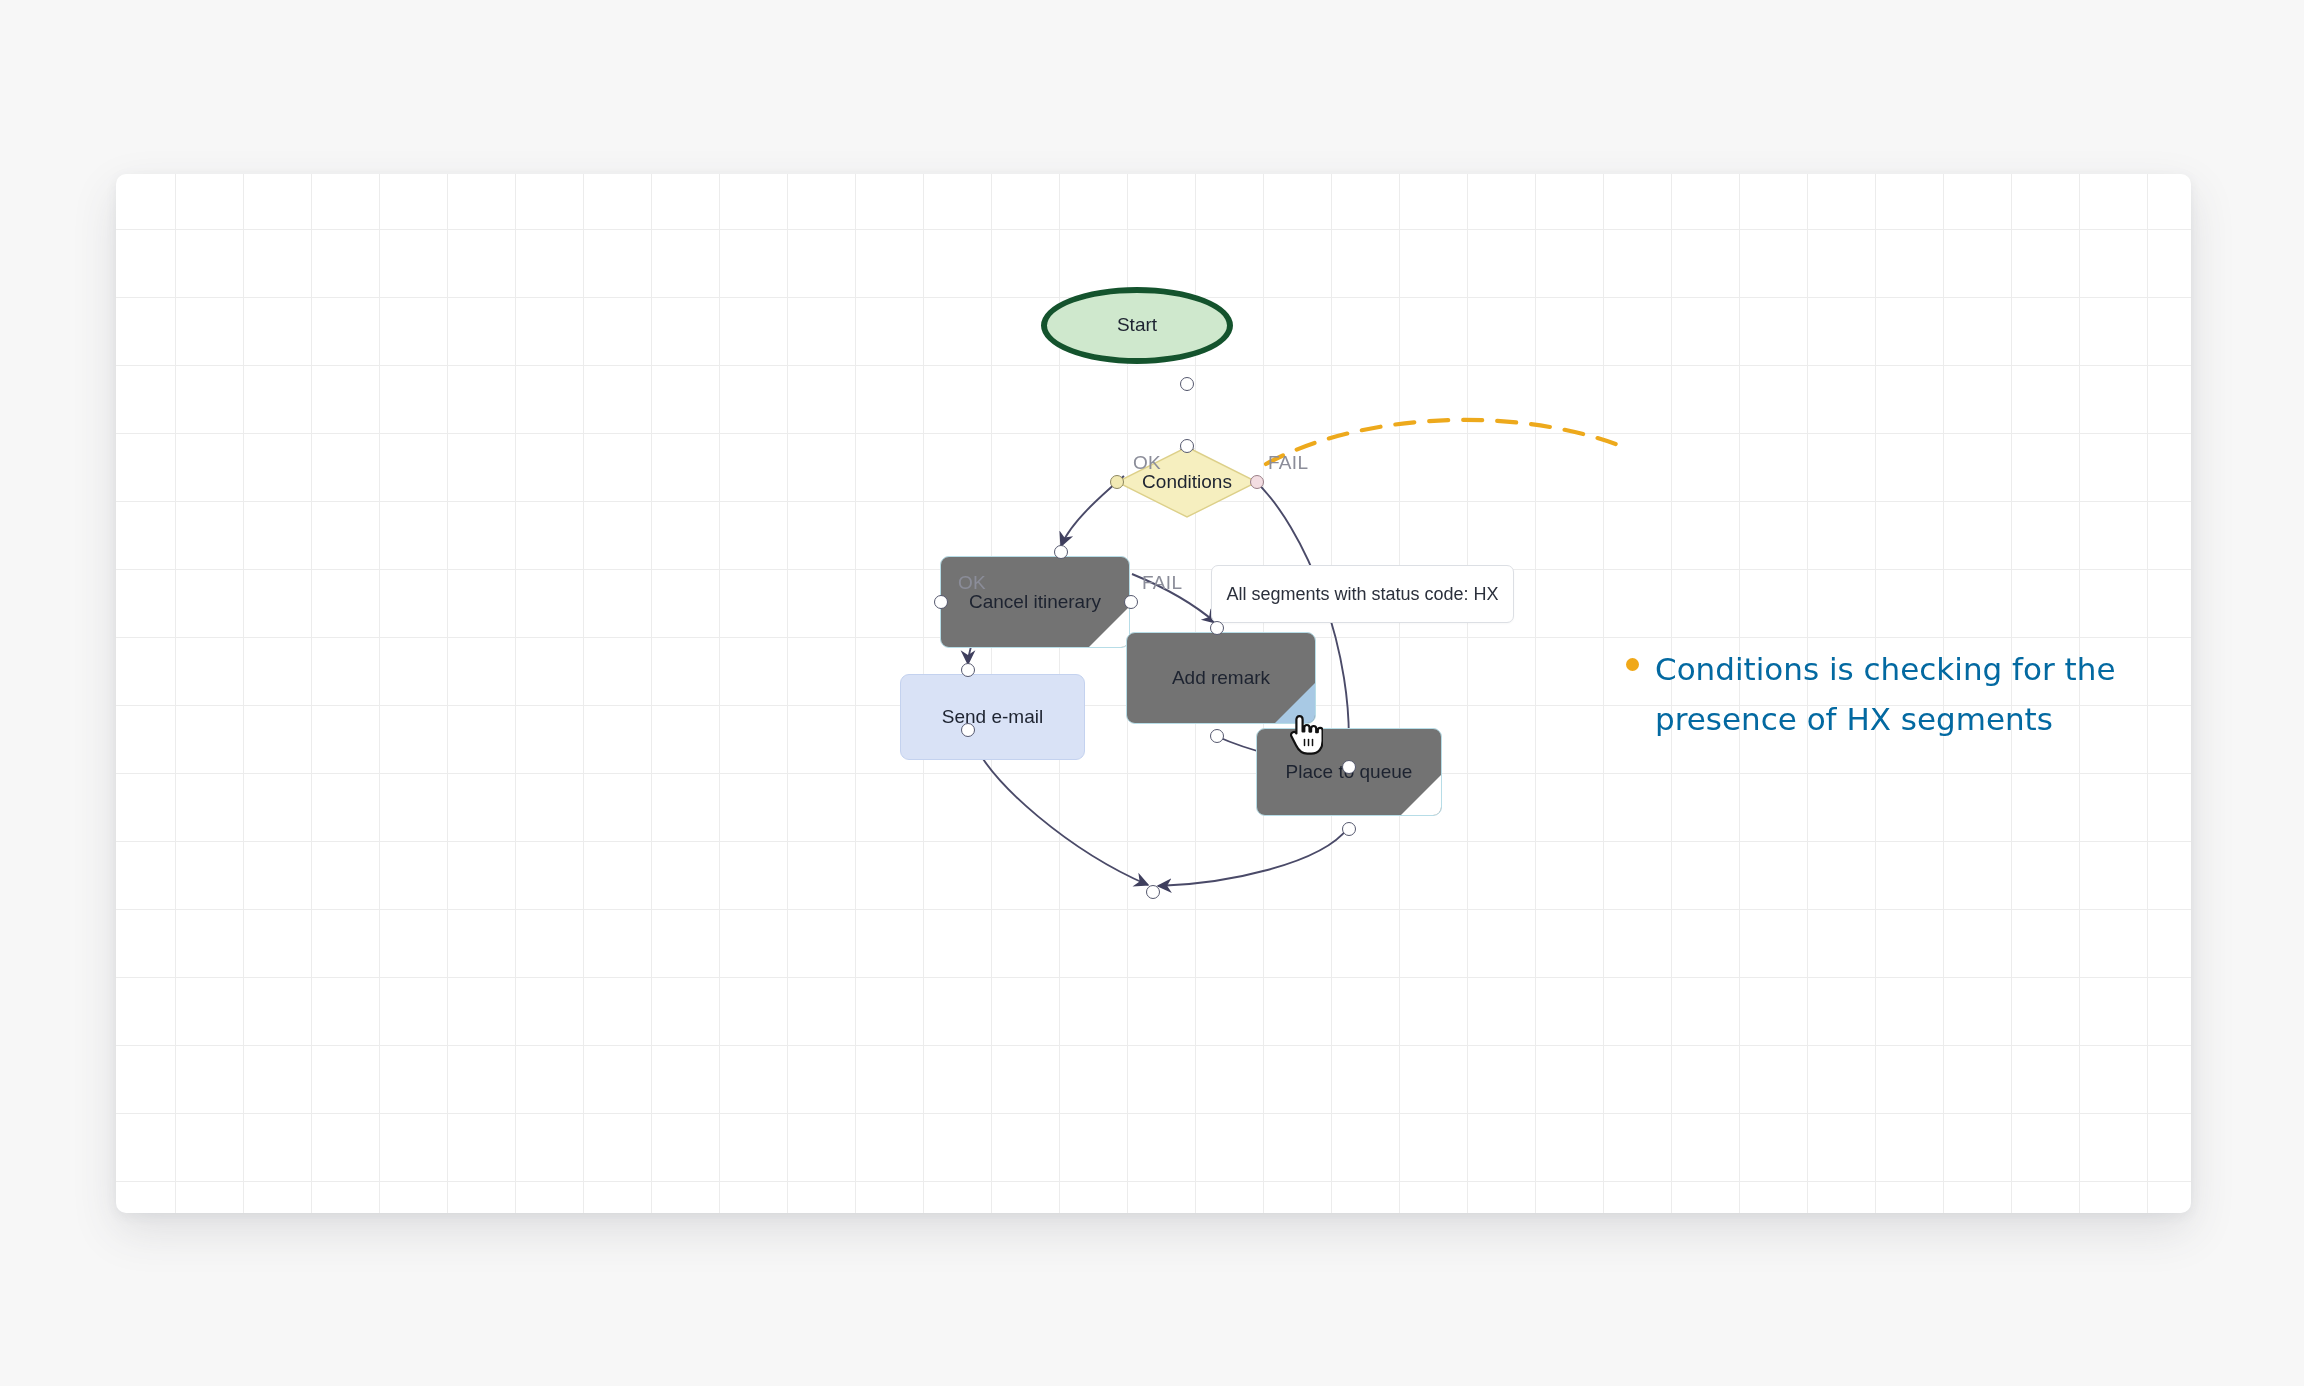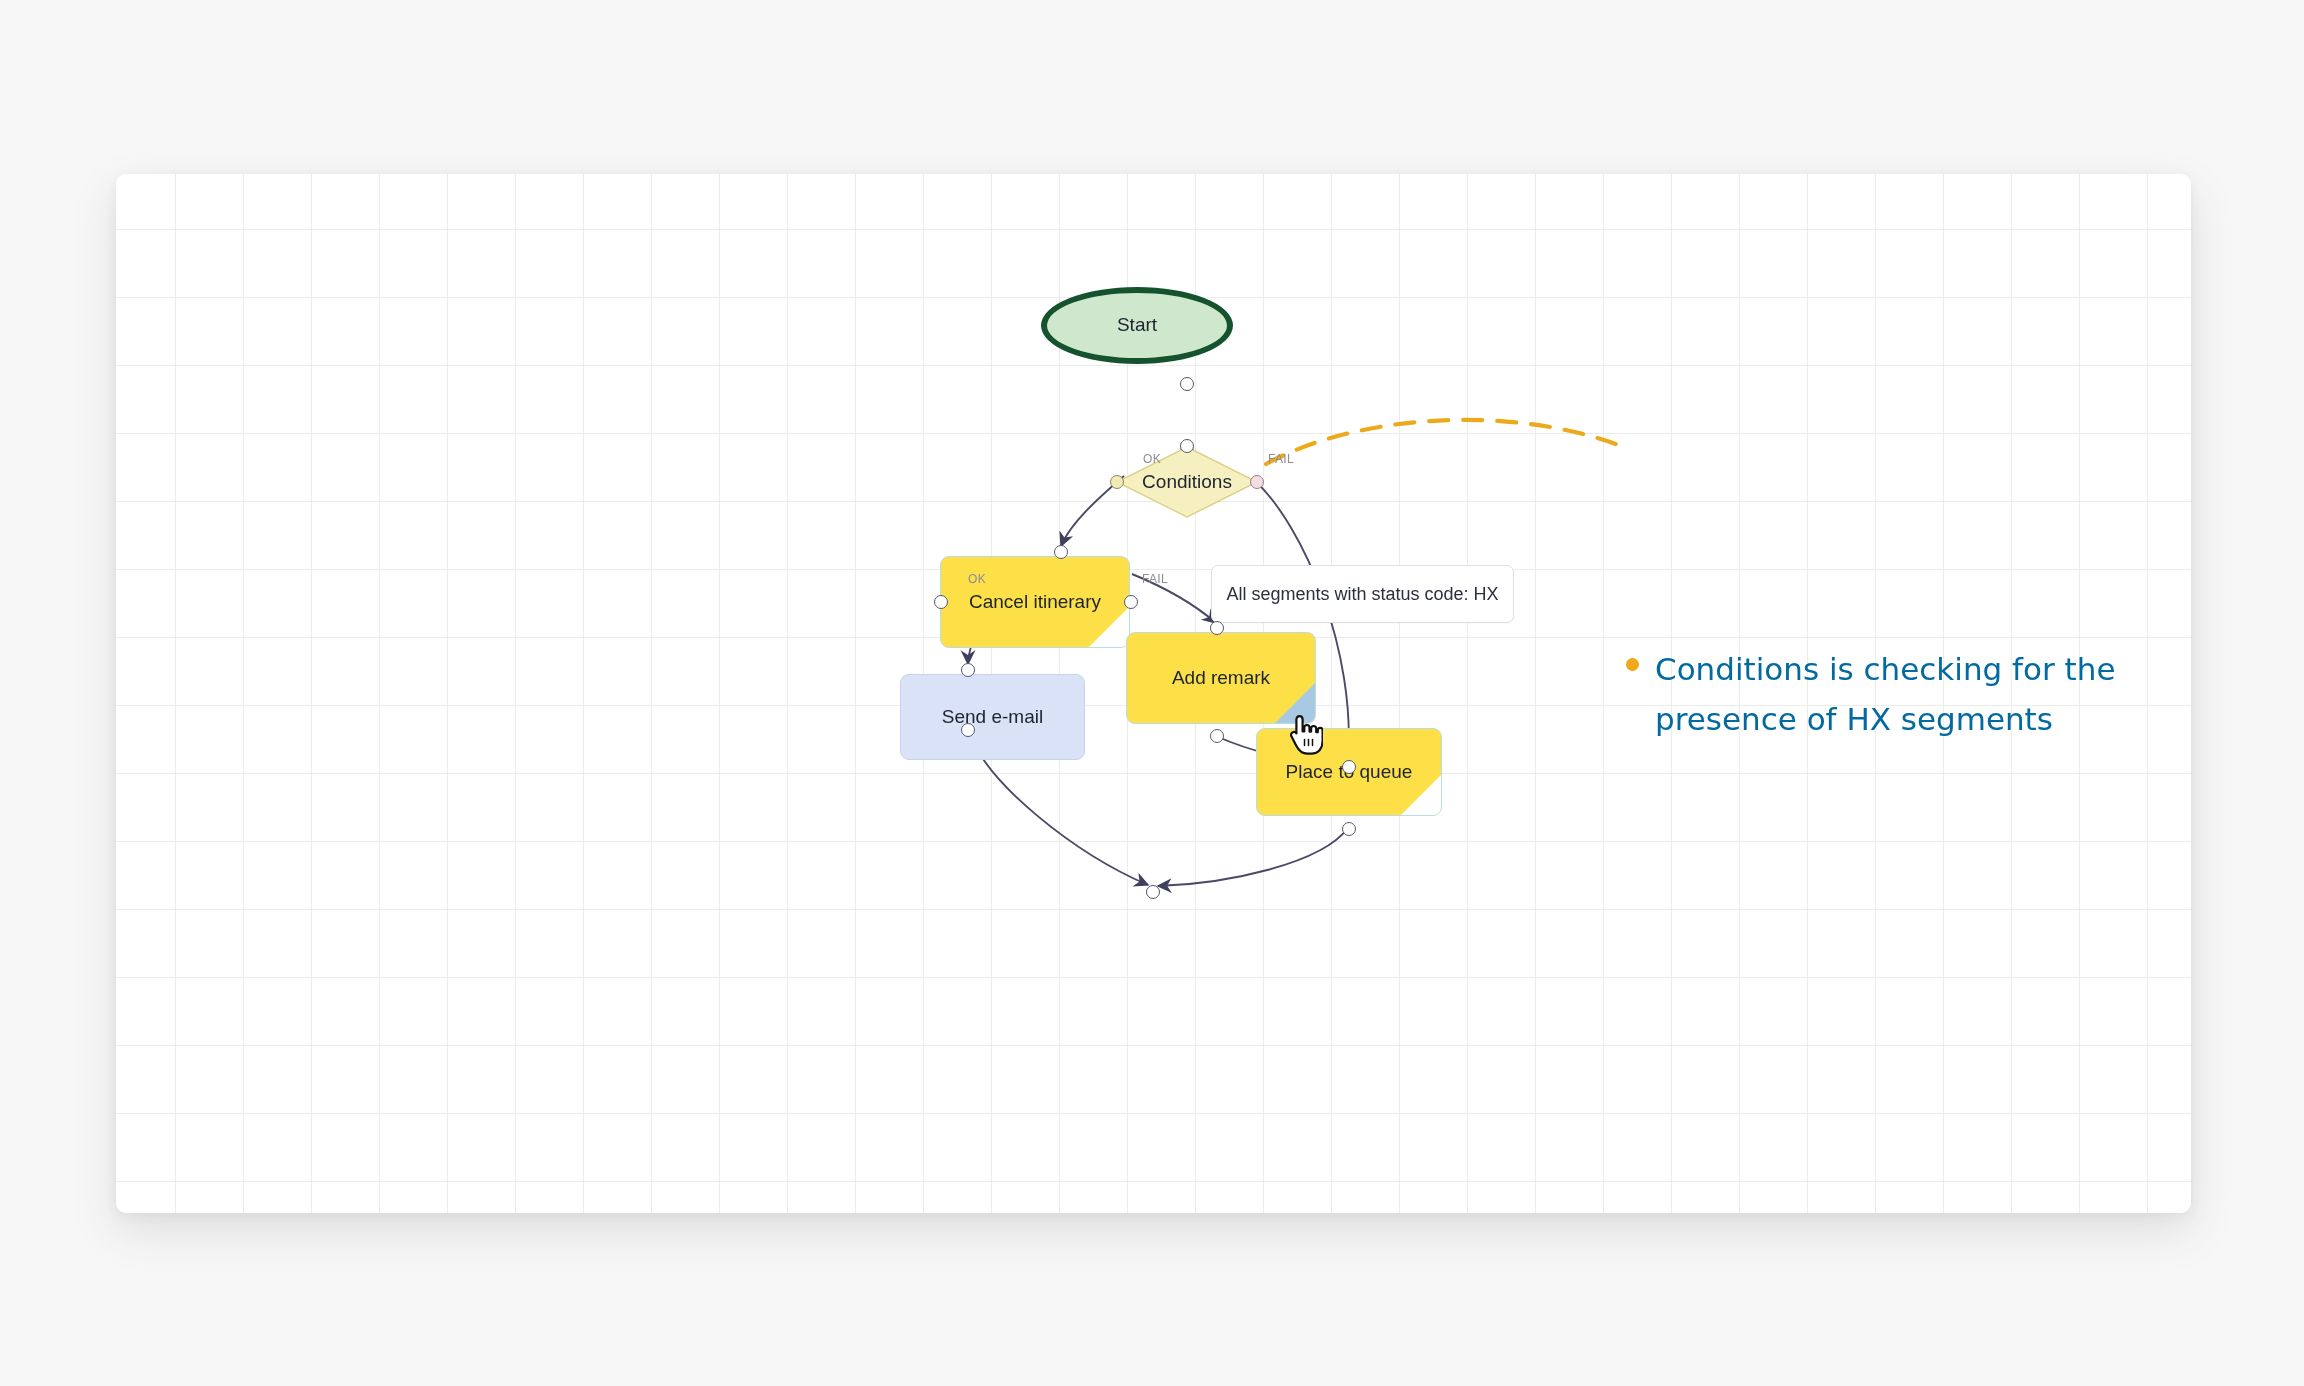--- a/index.html
+++ b/index.html
@@ -42,21 +42,21 @@
     white-space: nowrap;
     z-index: 3;
   }
   .node-terminal {
     border-radius: 50%;
     background: #cfe8cd;
     border: 6px solid #14532d;
   }
   .node-task {
     border-radius: 9px;
-    background: #fde047;
+    background: #737373;
     border: 1px solid #b7dde7;
     overflow: hidden;
   }
   .node-task.lavender {
     background: #d9e2f6;
     border-color: #c4d2ef;
   }
   .corner-fold {
     position: absolute;
     right: 0; bottom: 0;
@@ -88,21 +88,21 @@
     background: #ffffff;
     border: 1.6px solid #55586e;
     z-index: 6;
   }
   .port.ok-yellow { background: #f2eab4; border-color: #8c8660; }
   .port.fail-pink { background: #f3dde2; border-color: #9a7f88; }
 
   
   .port-label {
     position: absolute;
-    font-size: 12px;
+    font-size: 19px;
     color: #8b8d99;
     letter-spacing: .3px;
     z-index: 6;
     white-space: nowrap;
   }
 
   
   #segments-box {
     position: absolute;
     left: 1095px; top: 391px;

